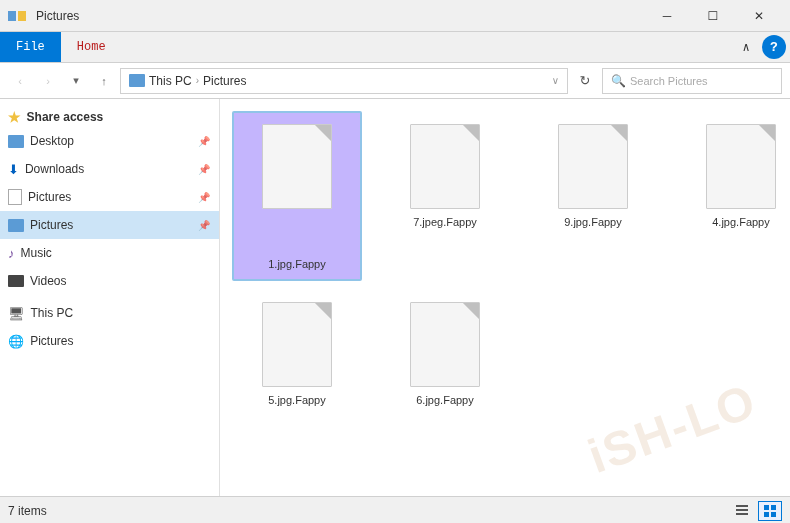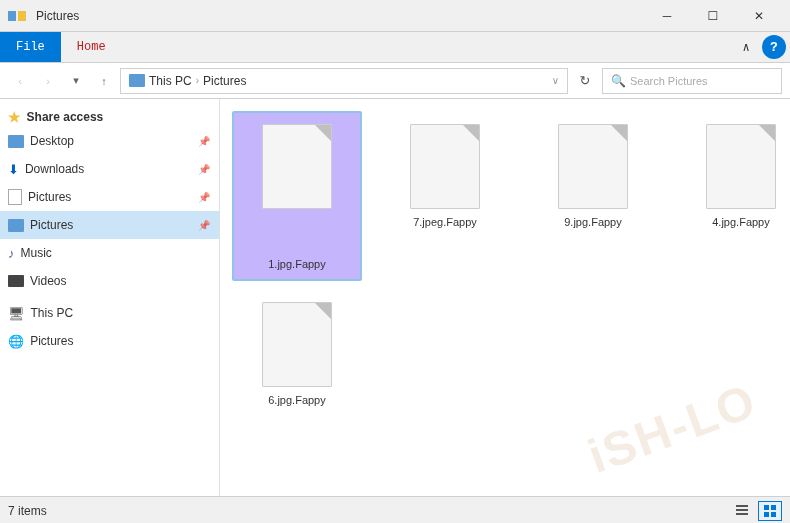--- a/index.html
+++ b/index.html
@@ -376,20 +376,28 @@
 
       <div class="file-item">
         <div class="file-icon-large">
           <div class="file-page">
             <div class="file-page-corner"></div>
           </div>
         </div>
         <div class="file-label">4.jpg.Fappy</div>
       </div>
 
+      <div class="file-item">
+        <div class="file-icon-large">
+          <div class="file-page">
+            <div class="file-page-corner"></div>
+          </div>
+        </div>
+        <div class="file-label">5.jpg.Fappy</div>
+      </div>
 
       <div class="file-item">
         <div class="file-icon-large">
           <div class="file-page">
             <div class="file-page-corner"></div>
           </div>
         </div>
         <div class="file-label">6.jpg.Fappy</div>
       </div>
 

